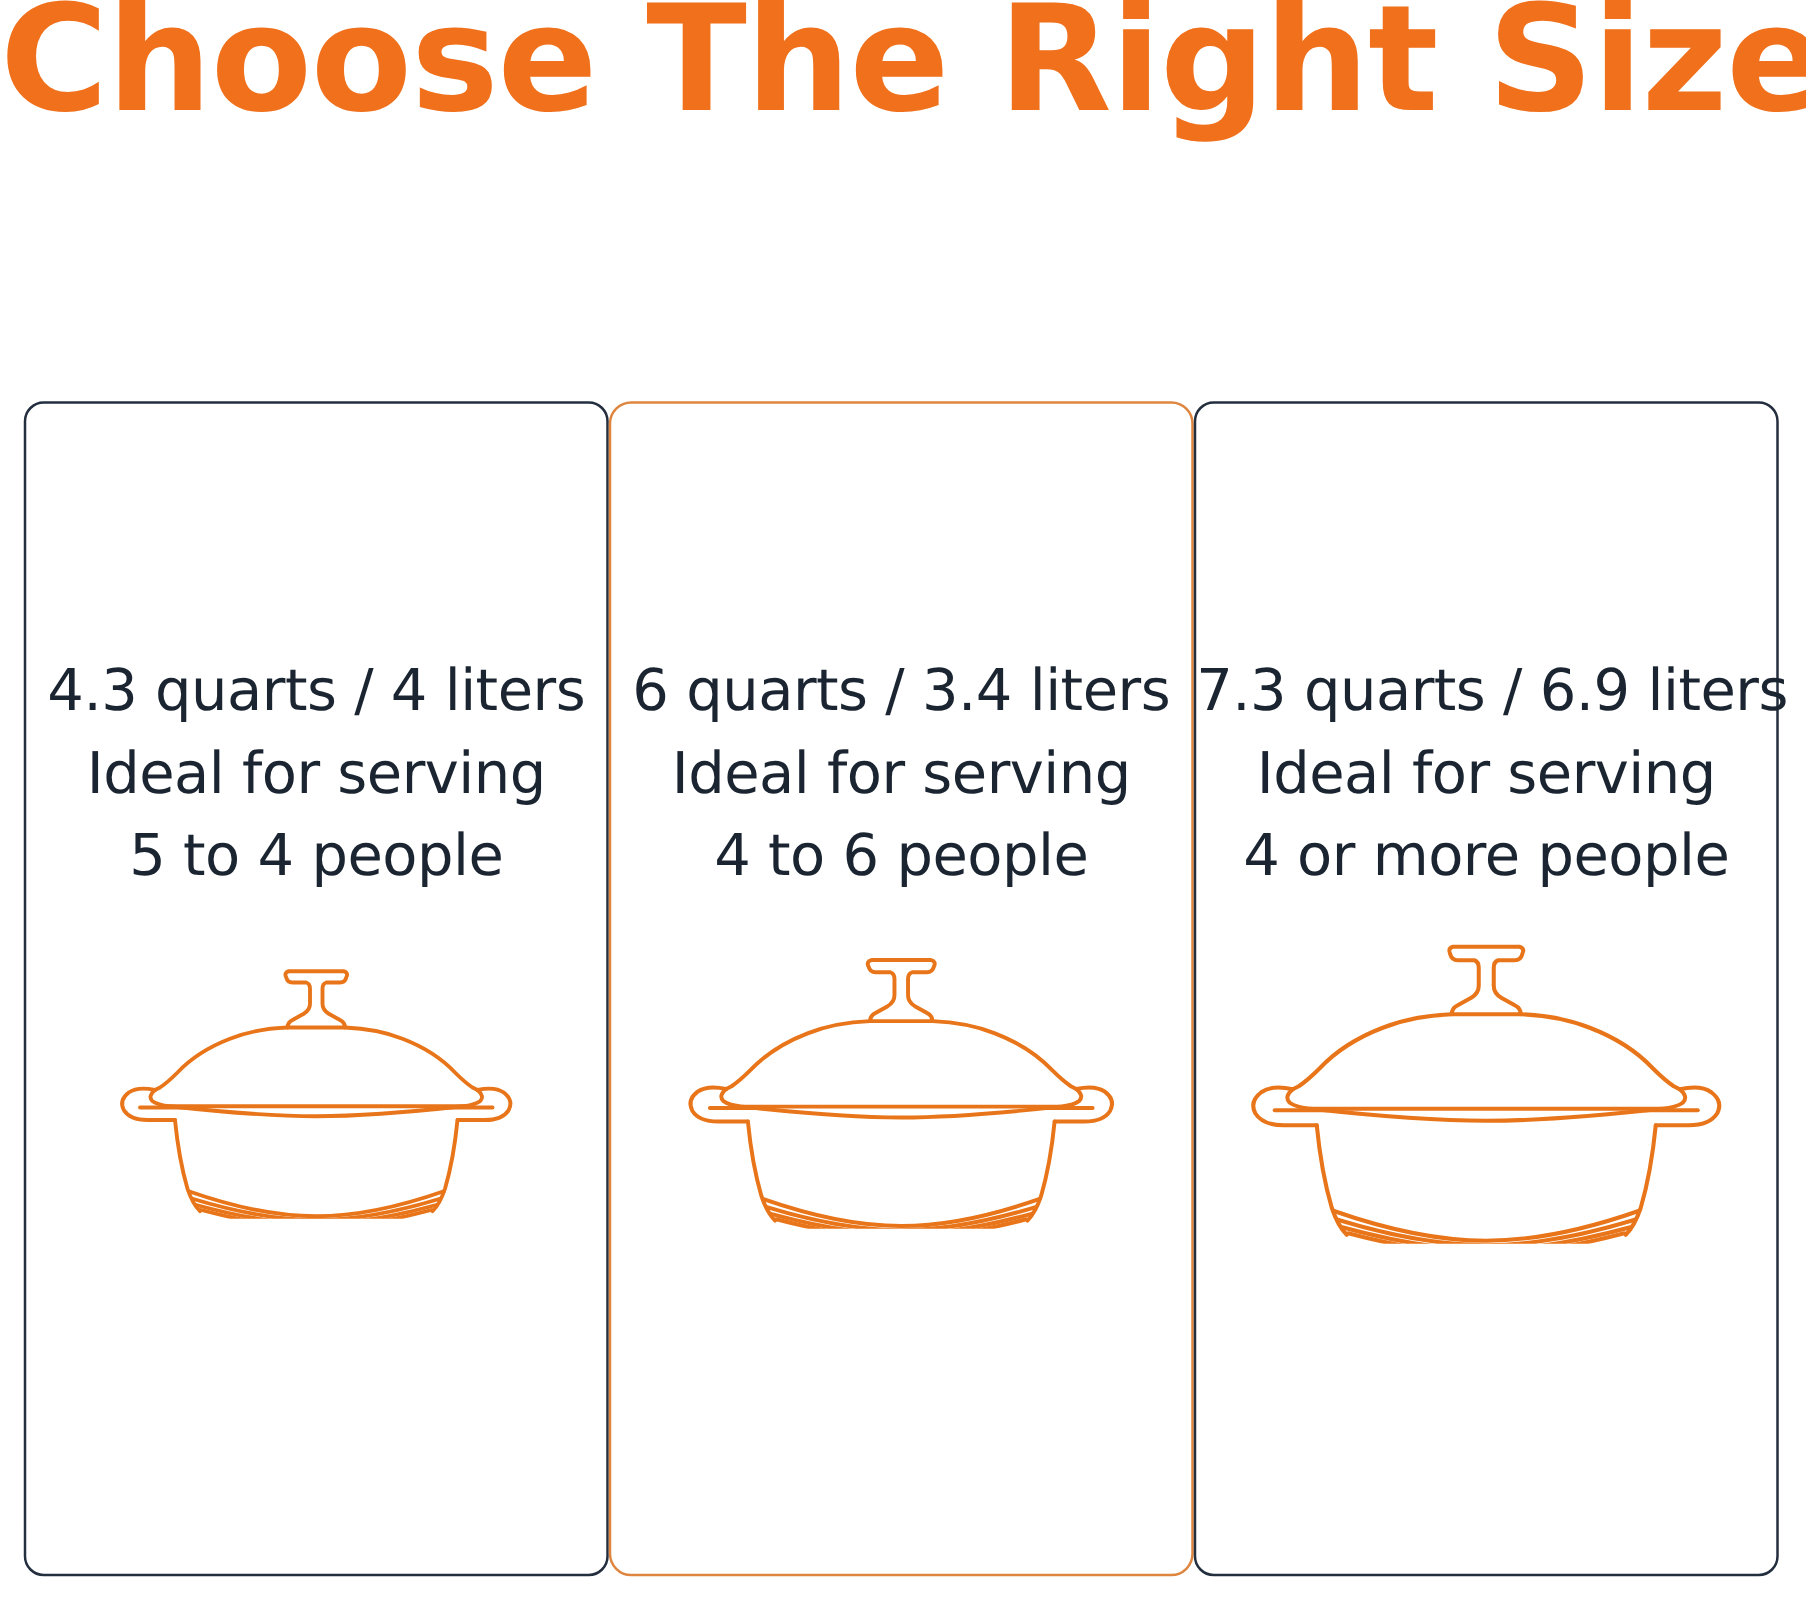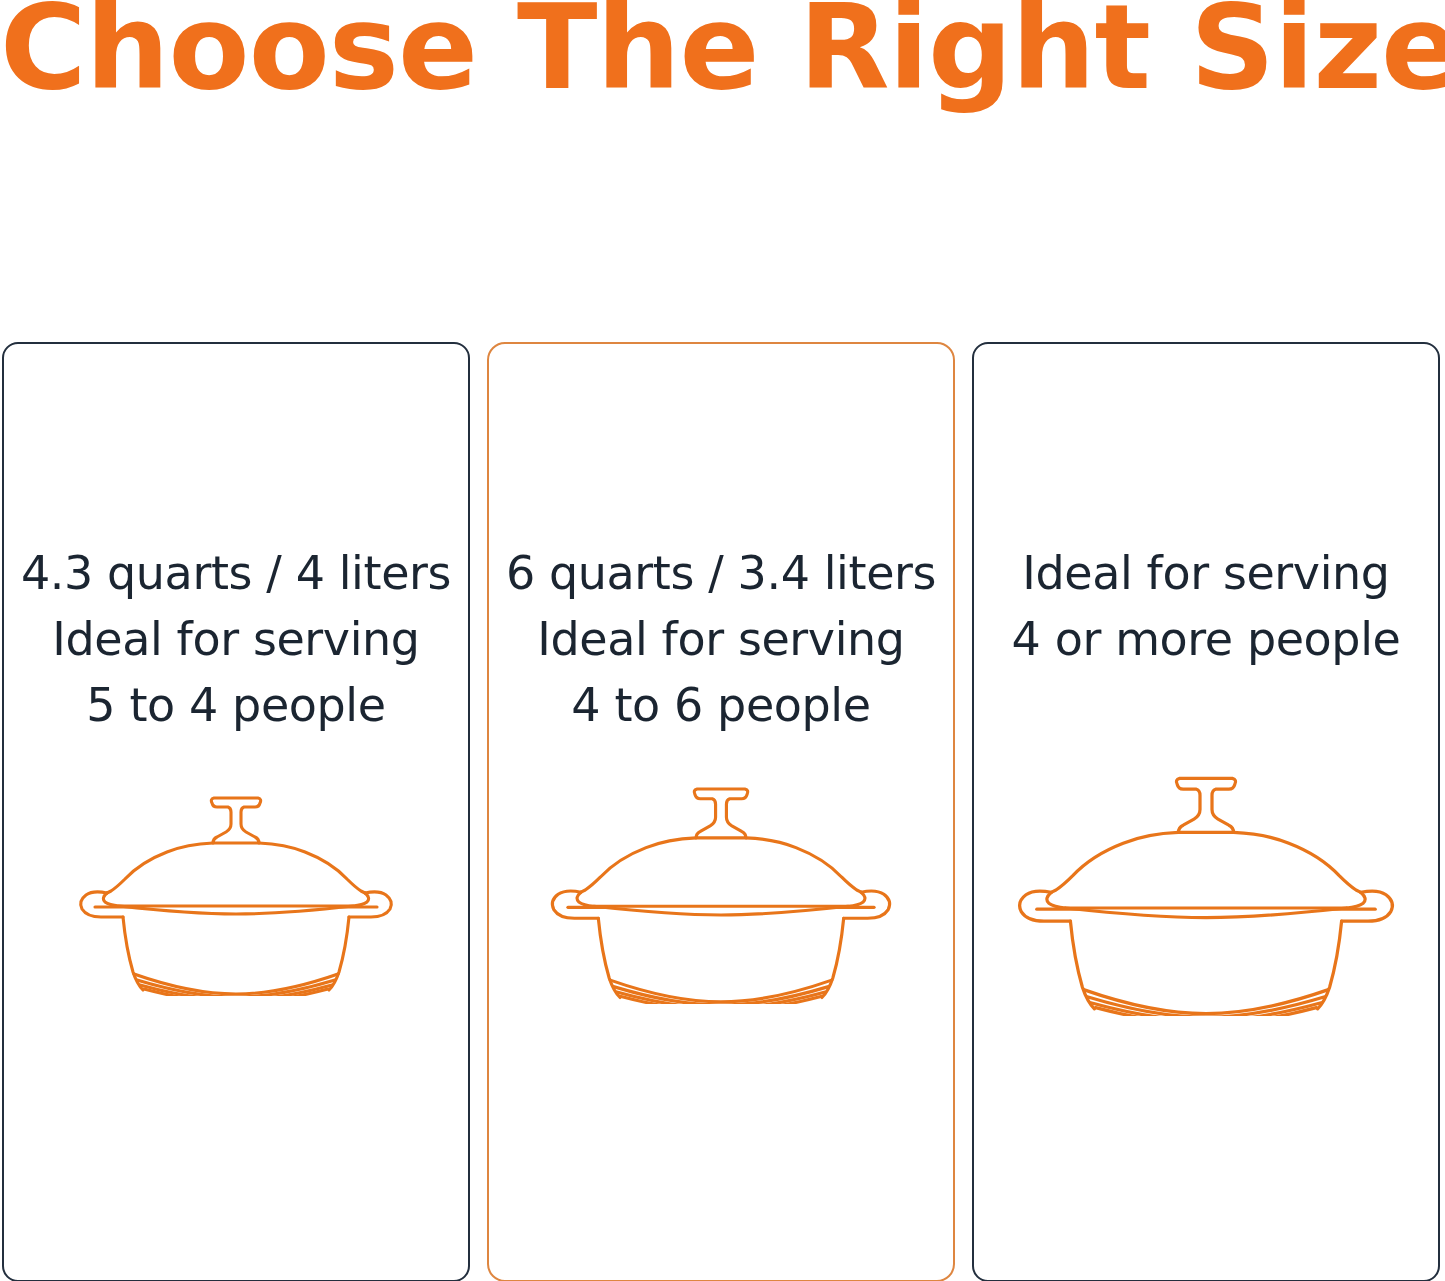--- a/index.html
+++ b/index.html
@@ -28,27 +28,27 @@
     font-size: 118px;
     line-height: 130px;
     letter-spacing: -1px;
     color: #F0701C;
     white-space: nowrap;
   }
 
   
   #cards {
     position: absolute;
-    top: 342px;
+    top: 321px;
     left: 2px;
     width: 1438px;
     height: 940px;
     display: flex;
     flex-direction: row;
-    justify-content: space-between;
+    justify-content: center;
     align-items: stretch;
   }
 
   .card {
     position: relative;
     width: 468px;
     box-sizing: border-box;
     border: 2px solid #232F3E;
     border-radius: 16px;
     background: #ffffff;
@@ -163,20 +163,21 @@
           <path d="M66 194 Q122 211 165 211 Q208 211 264 194"></path>
           <path d="M69 199 Q124 214 165 214 Q206 214 261 199"></path>
           <path d="M73 203 Q126 217 165 217 Q204 217 257 203"></path>
         </g>
       </svg>
     </div>
   </div>
 
   <div class="card">
     <div class="card-text">
+      <span class="line">7.3 quarts / 6.9 liters</span>
       <span class="line">Ideal for serving</span>
       <span class="line">4 or more people</span>
     </div>
     <div class="pot-wrap s3">
       <svg class="pot-svg" width="408" height="252" viewBox="0 0 330 210">
         <g fill="none" stroke="#E8751A" stroke-width="2.7" stroke-linecap="round" stroke-linejoin="round">
           <path d="M141 17 Q139 13 143 12 L187 12 Q191 13 189 17 Q188 21 184 21 L173 21
                    Q170 22 170 26 L170 38 Q170 43 175 46 L184 51 Q188 53 188 57 L142 57
                    Q142 53 146 51 L155 46 Q160 43 160 38 L160 26 Q160 22 157 21 L146 21
                    Q142 21 141 17 Z"></path>

